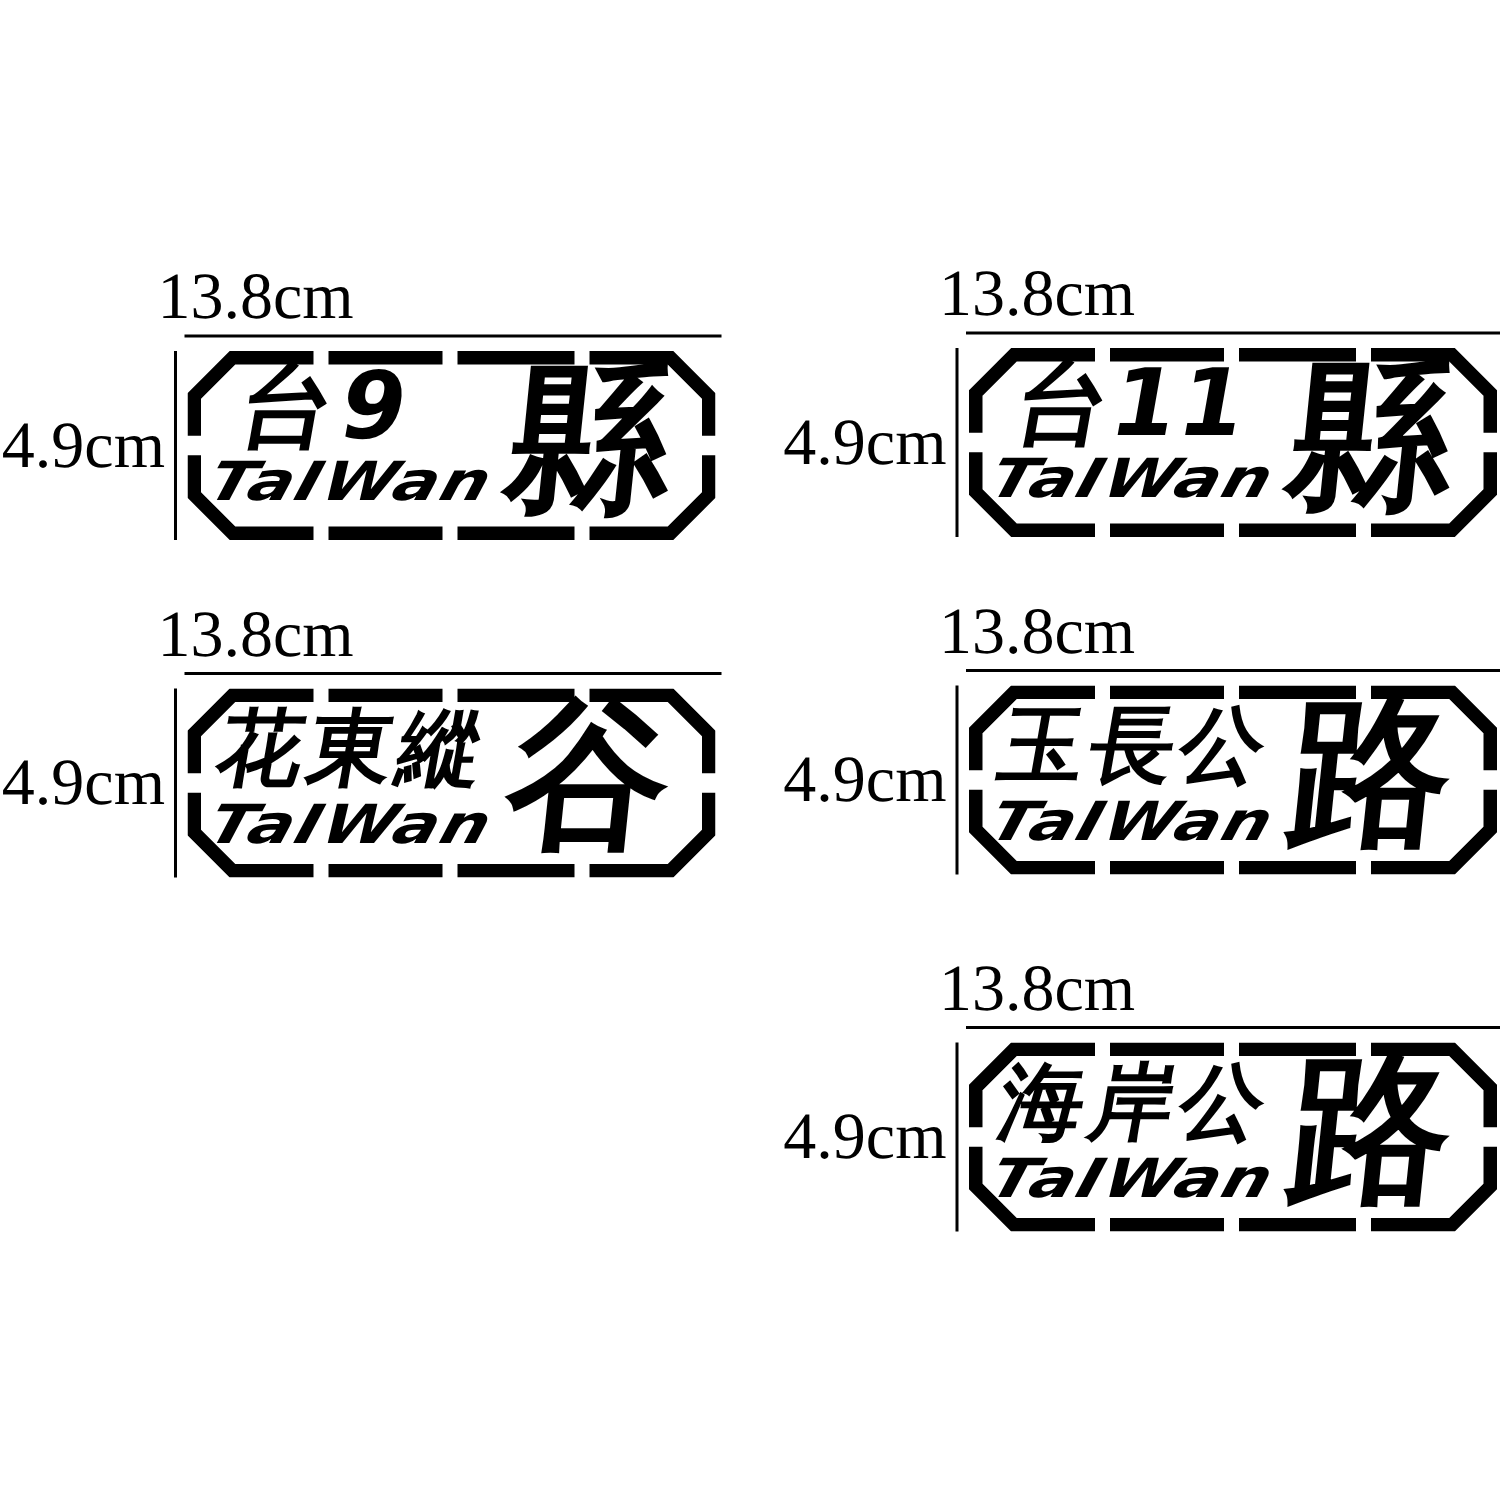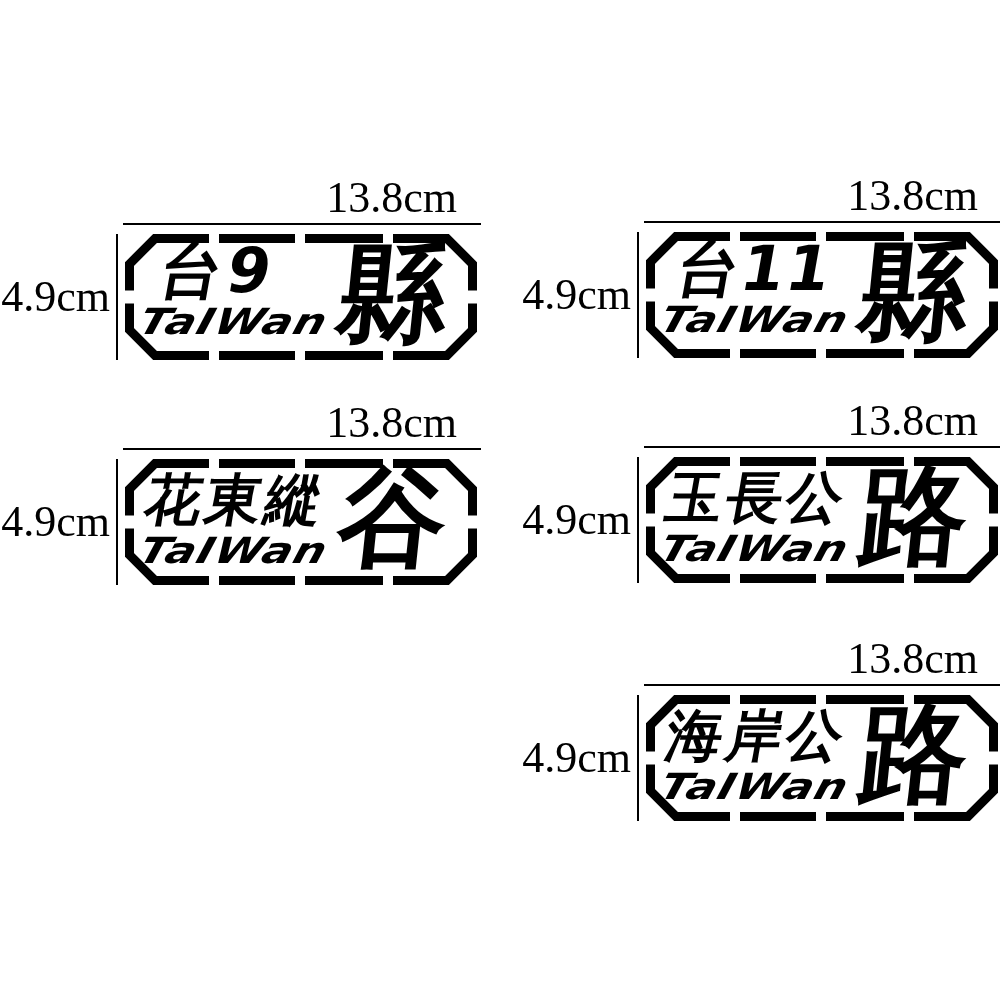--- a/index.html
+++ b/index.html
@@ -6,21 +6,21 @@
   body{
     width:1000px;height:1000px;
     background:#ffffff;
     position:relative;
     font-family:"Liberation Serif", serif;
     overflow:hidden;
   }
   .fig{position:absolute;width:518px;height:190px;}
   .wlabel{
     position:absolute;left:140px;top:0;width:352px;
-    text-align:right;font-size:44px;line-height:44px;color:#000;
+    text-align:left;font-size:44px;line-height:44px;color:#000;
     letter-spacing:0px;white-space:nowrap;
   }
   .hline{position:absolute;left:158px;top:47px;width:358px;height:2px;background:#000;}
   .vline{position:absolute;left:151px;top:58px;width:2px;height:126px;background:#000;}
   .hlabel{
     position:absolute;left:0;top:99px;width:145px;
     text-align:right;font-size:44px;line-height:44px;color:#000;white-space:nowrap;
   }
   .sticker{position:absolute;left:160px;top:58px;width:352px;height:126px;}
   .sticker svg{position:absolute;left:0;top:0;}

